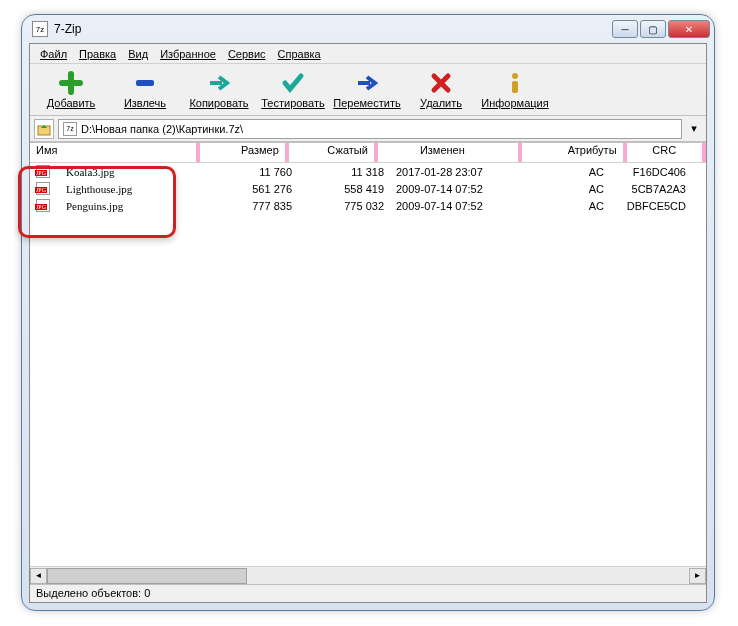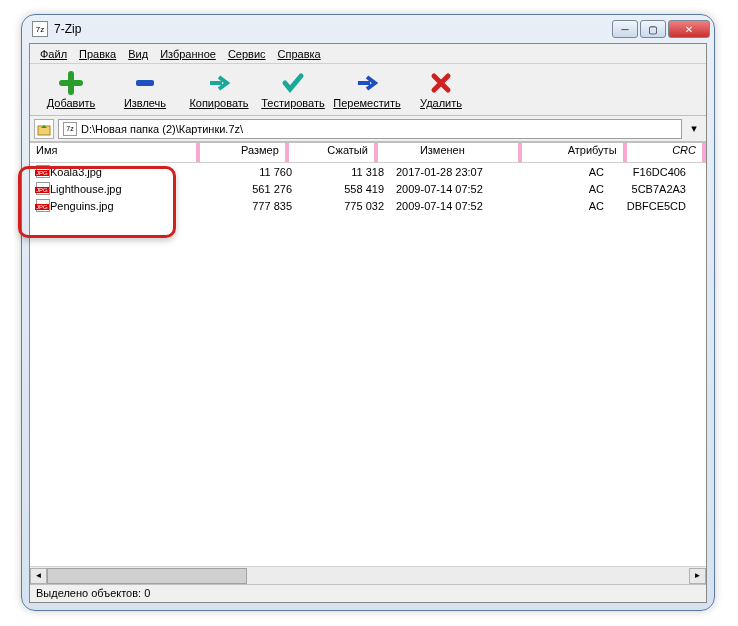--- a/index.html
+++ b/index.html
@@ -25,25 +25,25 @@
 .addr-input .fileico { width: 14px; height: 14px; background: #fff; border: 1px solid #999; font-size: 7px; display: flex; align-items: center; justify-content: center; }
 .dropdown-arrow { width: 16px; height: 20px; display: flex; align-items: center; justify-content: center; cursor: pointer; }
 .listview { position: absolute; top: 98px; left: 0; right: 0; bottom: 36px; background: #fff; border-top: 1px solid #c0c0c0; }
 .headers { height: 20px; display: flex; border-bottom: 1px solid #d0d0d0; background: #fff; }
 .hcol { border-right: 4px solid #f9a8d4; padding: 1px 6px; font-size: 11px; overflow: hidden; white-space: nowrap; }
 .hcol.name { width: 176px; }
 .hcol.size { width: 92px; text-align: right; }
 .hcol.packed { width: 92px; text-align: right; }
 .hcol.modified { width: 112px; text-align: left; margin-left: 36px; }
 .hcol.attr { width: 108px; text-align: right; }
-.hcol.crc { width: 82px; text-align: right; font-style: italic; }
+.hcol.crc { width: 82px; text-align: center; }
 .rows { position: relative; }
 .row { height: 17px; display: flex; align-items: center; }
 .cell { padding: 1px 6px; font-size: 11px; white-space: nowrap; overflow: hidden; }
-.cell.name { width: 176px; display: flex; align-items: center; gap: 0; }
+.cell.name { width: 176px; display: flex; align-items: center; gap: 16px; font-family: Liberation Serif, serif; }
 .cell.size { width: 92px; text-align: right; }
 .cell.packed { width: 92px; text-align: right; }
 .cell.modified { width: 112px; }
 .cell.attr { width: 108px; text-align: right; }
 .cell.crc { width: 82px; text-align: right; }
 .jpg-ico { width: 14px; height: 13px; background: #fff; border: 1px solid #999; position: relative; }
 .jpg-ico::before { content: "JPG"; position: absolute; left: -2px; bottom: 1px; background: #d00; color: #fff; font-size: 6px; padding: 0 1px; }
 .highlight { position: absolute; border: 3px solid #d02020; border-radius: 10px; left: 18px; top: 166px; width: 158px; height: 72px; pointer-events: none; box-shadow: 0 3px 6px rgba(0,0,0,0.2); }
 .hscroll { position: absolute; bottom: 18px; left: 0; right: 0; height: 18px; background: #f0f0f0; border-top: 1px solid #d0d0d0; display: flex; align-items: center; }
 .sc-btn { width: 17px; height: 16px; background: #e8e8e8; border: 1px solid #b0b0b0; display: flex; align-items: center; justify-content: center; cursor: pointer; font-size: 8px; }
@@ -117,20 +117,29 @@
           </span>
         <span class="lbl">Переместить</span>
       </div>
       <div class="tool-btn">
         <span class="ico">
             <svg width="24" height="24">
               <path d="M5 5l14 14M19 5L5 19" stroke="#d02020" stroke-width="5" stroke-linecap="round"></path>
             </svg>
           </span>
         <span class="lbl">Удалить</span>
+      </div>
+      <div class="tool-btn">
+        <span class="ico">
+            <svg width="24" height="24">
+              <circle cx="12" cy="5" r="3" fill="#d0a020"></circle>
+              <rect x="9" y="10" width="6" height="12" rx="2" fill="#d0a020"></rect>
+            </svg>
+          </span>
+        <span class="lbl">Информация</span>
       </div>
     </div>
 
     <div class="addrbar">
       <div class="up-btn">
         <svg width="14" height="14">
             <rect x="1" y="4" width="12" height="9" fill="#f0d070" stroke="#b08020"></rect>
             <path d="M7 3l3 3H4z" fill="#2a9d2a"></path>
           </svg>
       </div>

